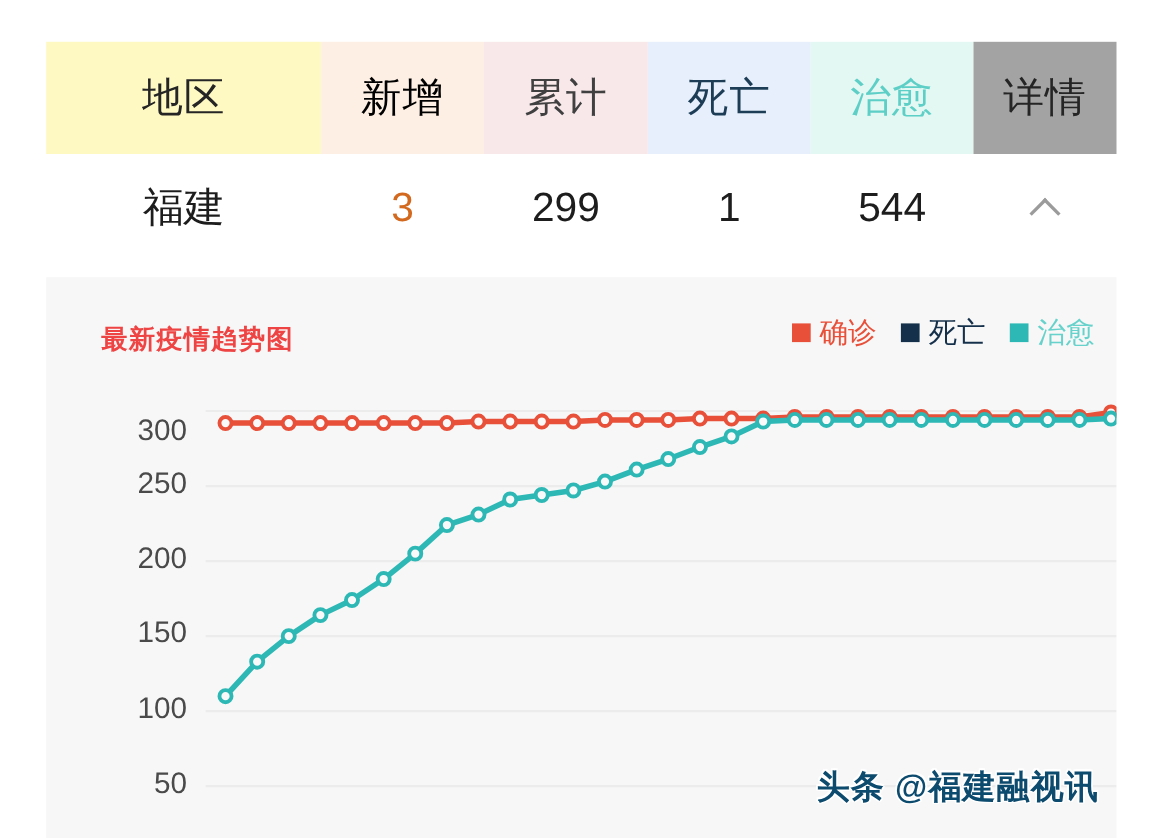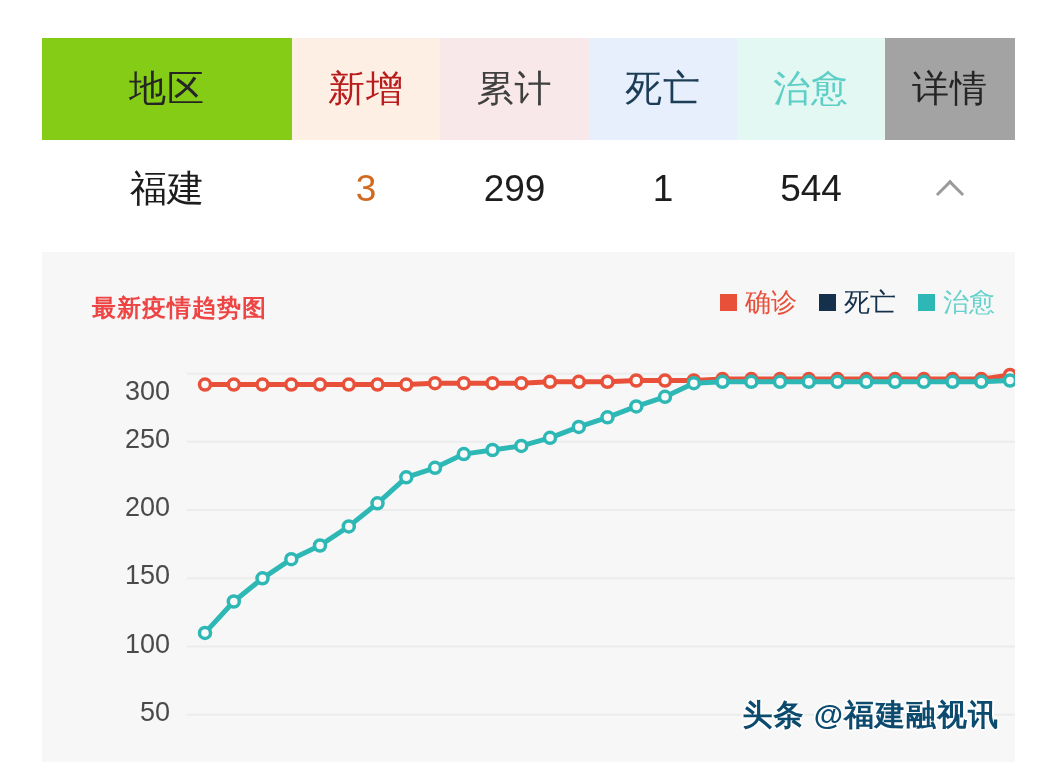--- a/index.html
+++ b/index.html
@@ -51,22 +51,22 @@
   .c-new    { width: 148px; }
   .c-total  { width: 149px; }
   .c-death  { width: 148px; }
   .c-cured  { width: 148px; }
   .c-detail { width: 130px; }
 
   .tbl-head .cell {
     font-size: 37px;
     letter-spacing: 1px;
   }
-  .tbl-head .c-region { background: #84cc16; color: #252525; text-align: right; }
-  .tbl-head .c-new    { background: #fdefe3; color: #b91c1c; }
+  .tbl-head .c-region { background: #fef9c3; color: #252525; text-align: right; }
+  .tbl-head .c-new    { background: #fdefe3; color: #000000; }
   .tbl-head .c-total  { background: #f8e8ea; color: #404040; }
   .tbl-head .c-death  { background: #e6effb; color: #1d3c56; }
   .tbl-head .c-cured  { background: #e3f7f3; color: #5ecfc6; }
   .tbl-head .c-detail { background: #a3a3a3; color: #252525; font-family: Liberation Mono, monospace; }
 
   .tbl-body .cell {
     font-size: 37px;
     color: #1d1d1d;
     background: #ffffff;
   }

